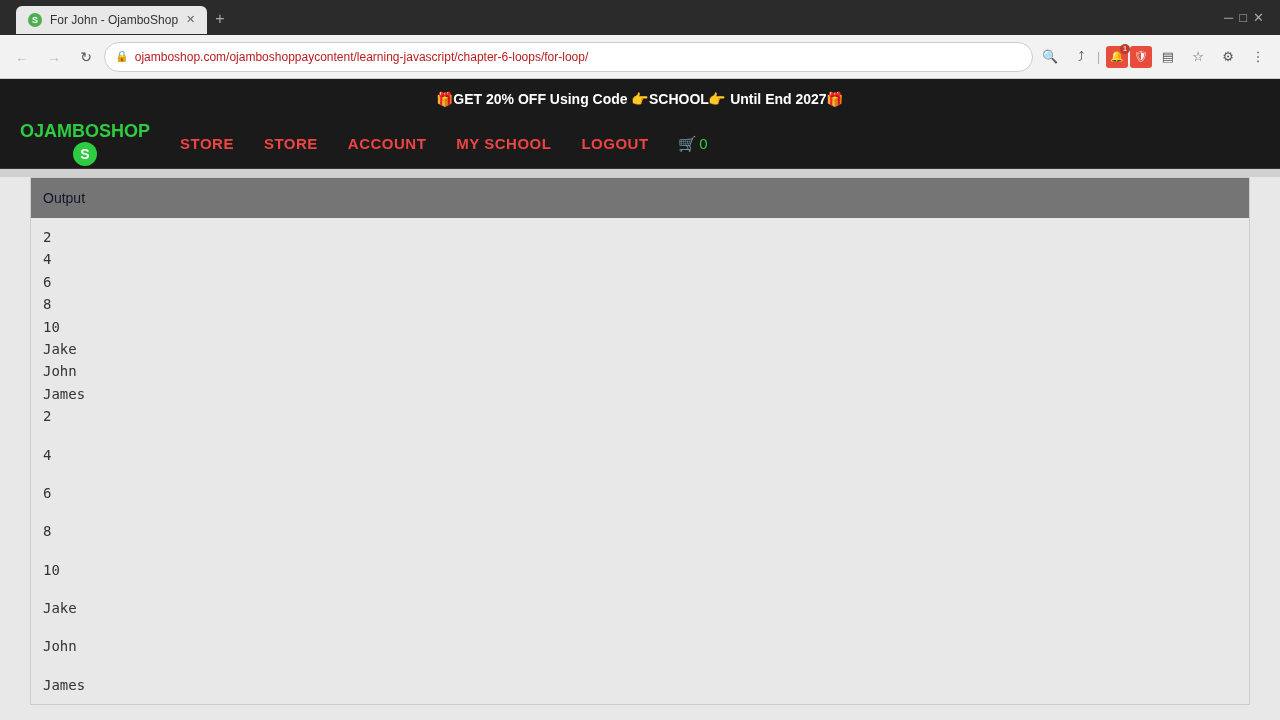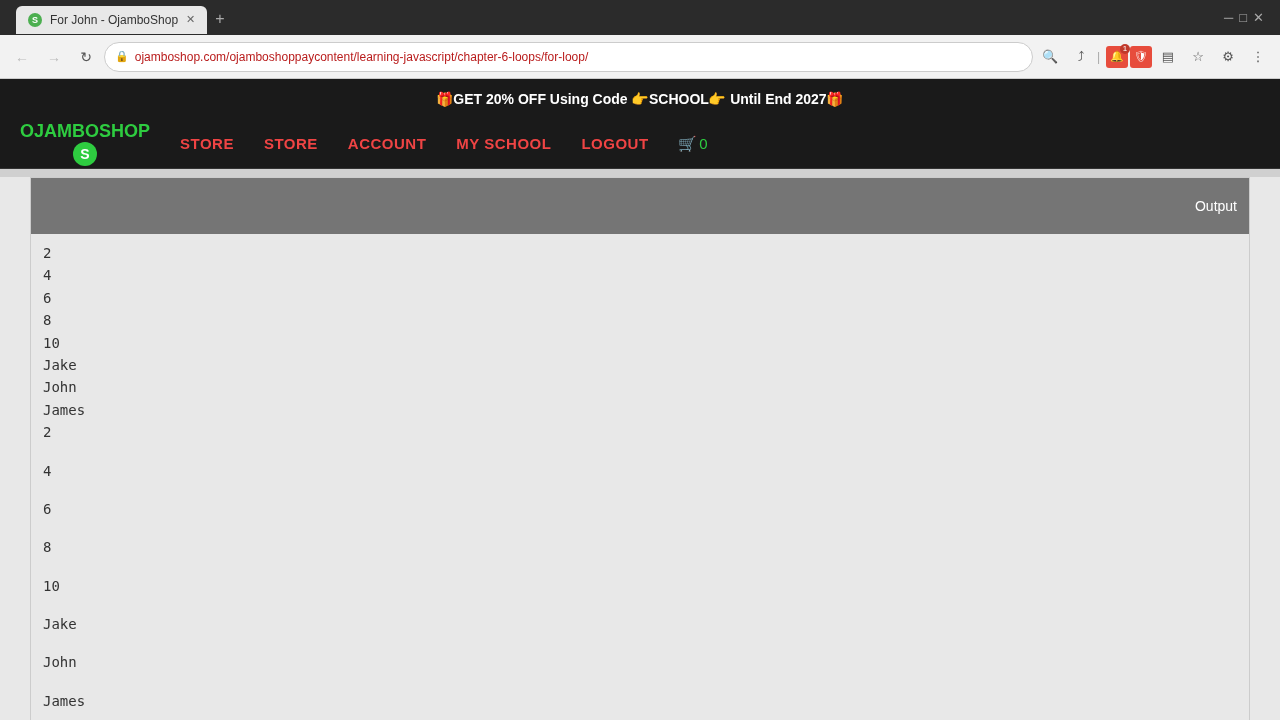--- a/index.html
+++ b/index.html
@@ -276,25 +276,24 @@
 
     
     .output-container {
       background: #e0e0e0;
       margin: 0 30px;
       border: 1px solid #ccc;
     }
 
     .output-header {
       background: #757575;
-      color: #ffffff;
-      padding: 20px 12px;
+      color: #0f172a;
+      padding: 12px 12px;
       font-size: 14px;
       font-weight: normal;
-      text-align: right;
     }
 
     .output-body {
       padding: 8px 12px;
       font-family: monospace;
       font-size: 14px;
       color: #333;
       background: #e8e8e8;
     }
 

